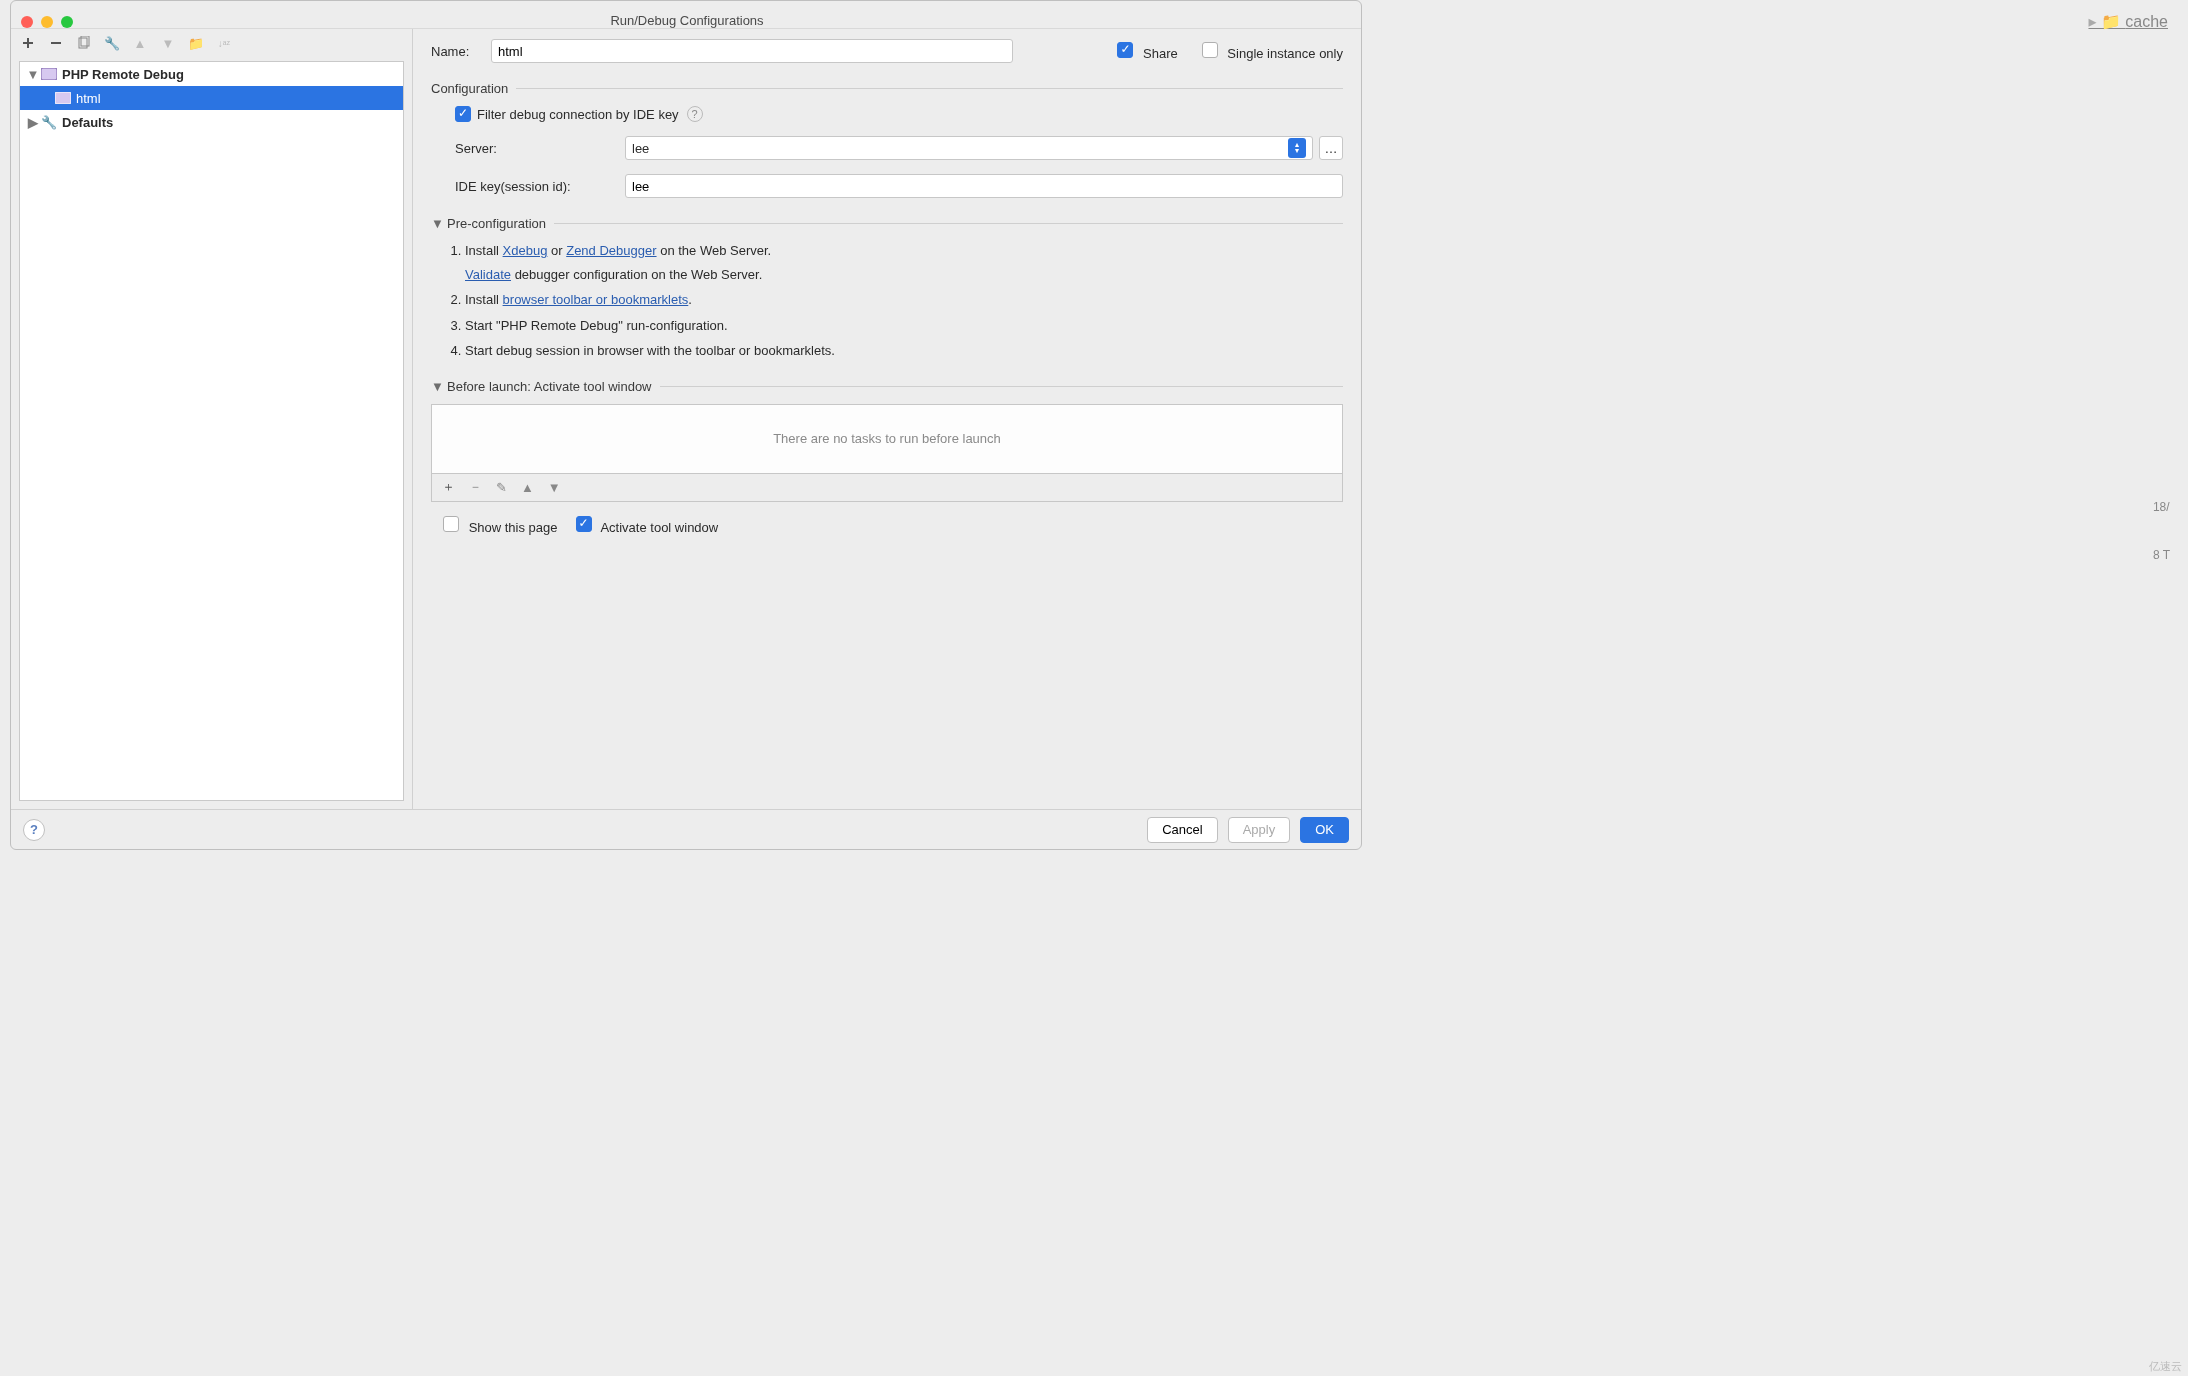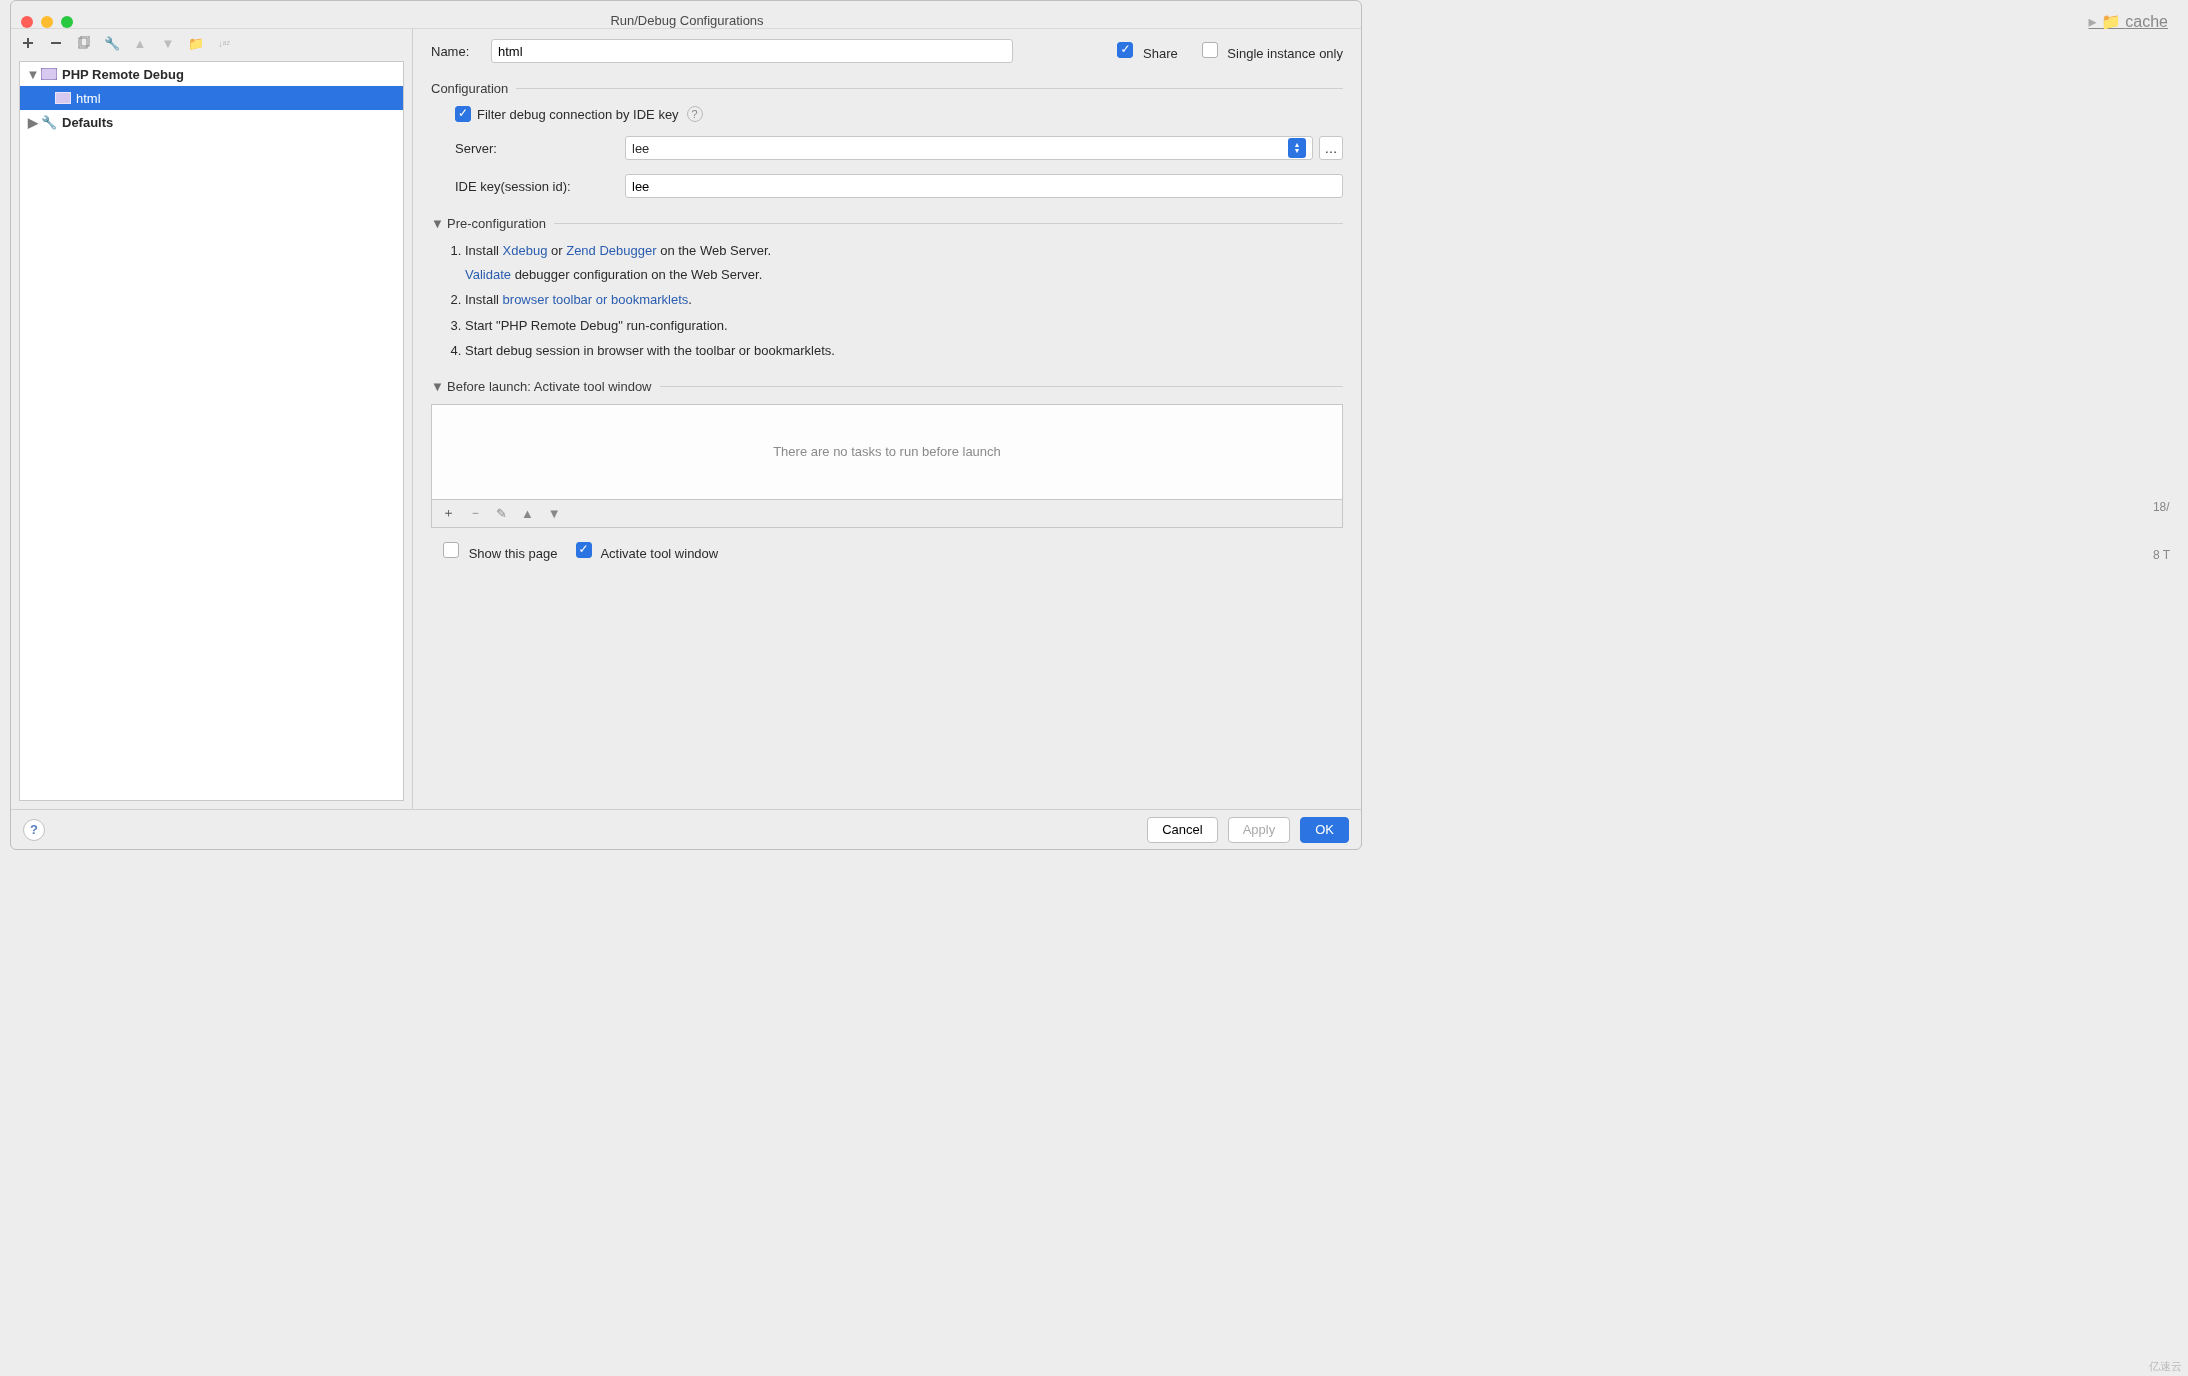--- a/index.html
+++ b/index.html
@@ -149,25 +149,25 @@
   border: 1px solid #c7c7c7;
   border-radius: 3px;
   background: #fff;
   margin-left: 6px;
   display:flex;align-items:center;justify-content:center;
   cursor:pointer;
 }
 .ide-input { flex:1; }
 ol { padding-left: 34px; }
 ol li { margin-bottom: 6px; font-size: 13px; line-height:1.5;}
-.link { color: #2a5db0; cursor: pointer; }
+.link { color: #2a5db0; text-decoration: underline; cursor: pointer; }
 .task-box {
   border: 1px solid #c7c7c7;
   background: #fdfdfd;
-  height: 96px;
+  height: 70px;
   display: flex;
   align-items: center;
   justify-content: center;
   color: #8a8a8a;
   margin-top: 4px;
 }
 .task-toolbar {
   border: 1px solid #c7c7c7;
   border-top: none;
   height: 28px;

